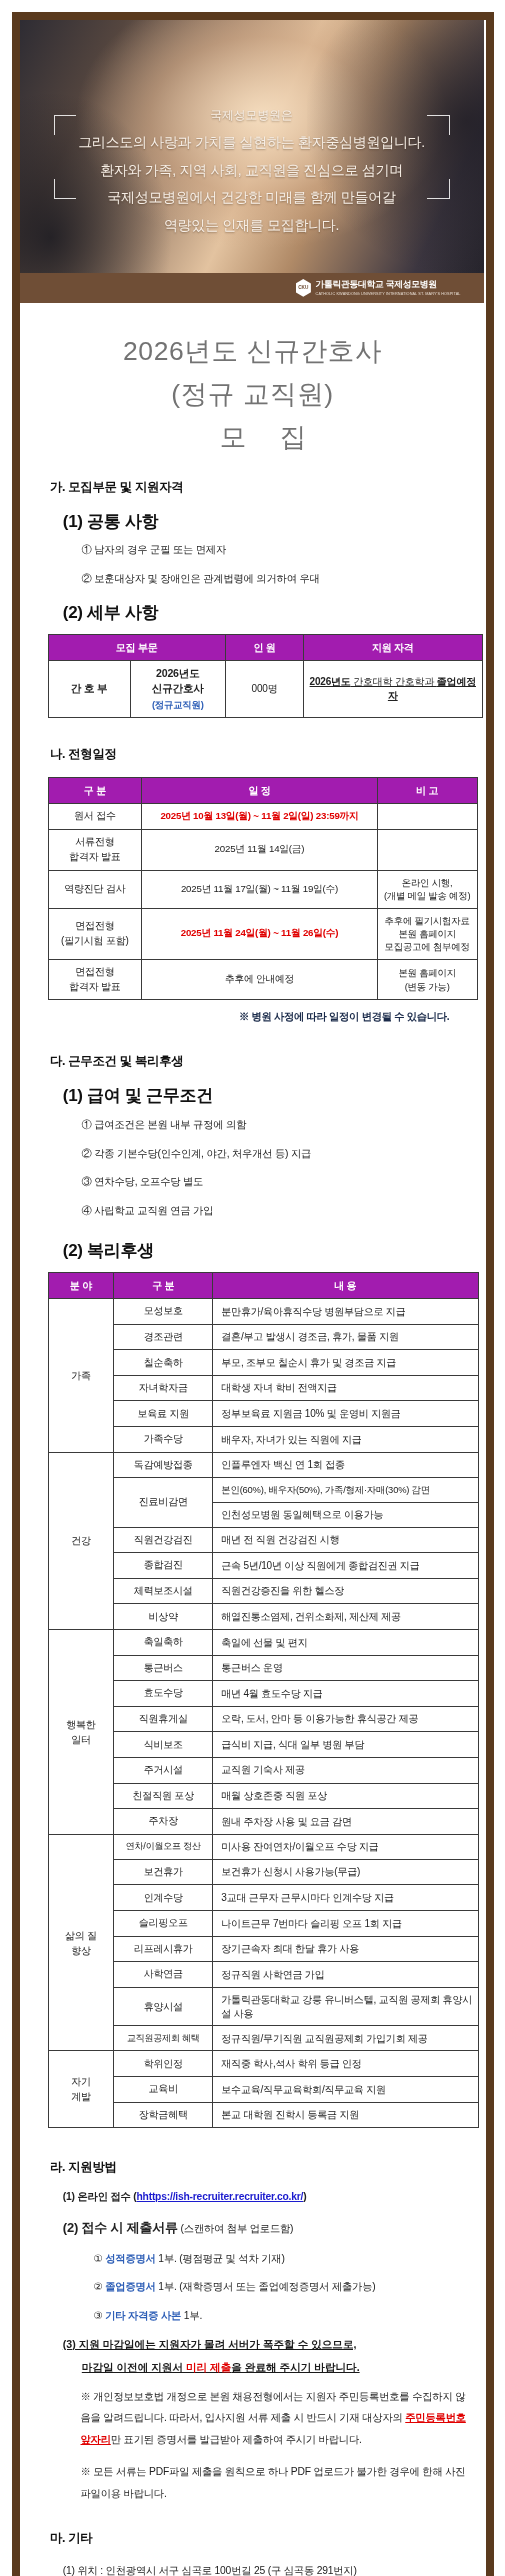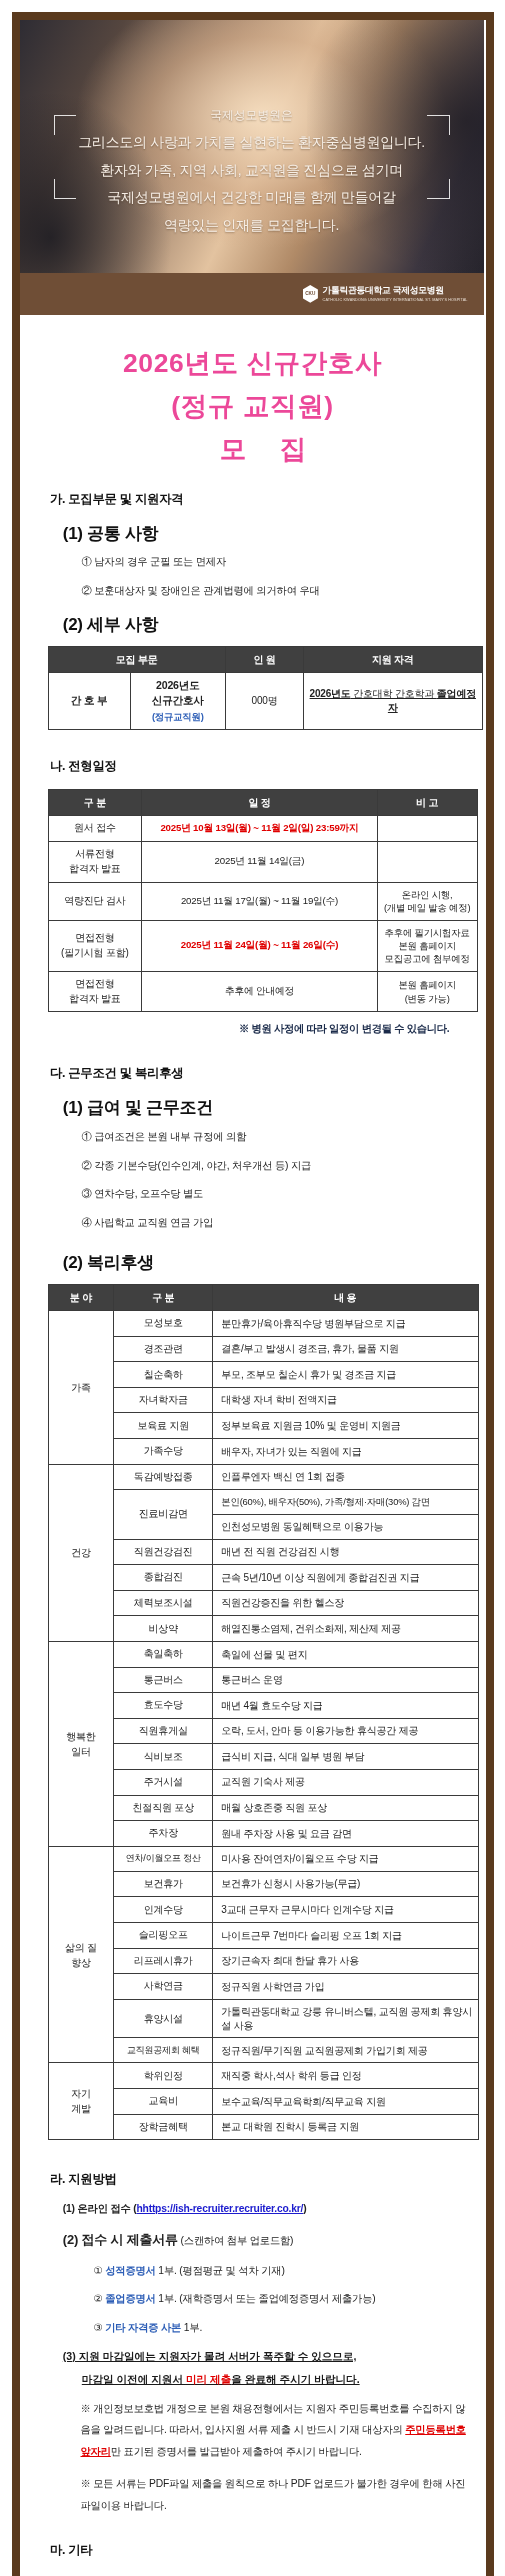--- a/index.html
+++ b/index.html
@@ -21,44 +21,44 @@
   .hero-text { position:absolute; left:0; right:0; top:88px; text-align:center; color:#f7efe7;
     text-shadow:0 0.6px 1.8px rgba(60,40,20,0.45); }
   .hero-line-first { font-size:11.8px; margin-bottom:10.6px; }
   .hero-line { font-size:14px; margin-bottom:9.4px; letter-spacing:-0.3px; }
   .bracket { position:absolute; left:34px; right:34px; top:95px; height:84px; pointer-events:none; }
   .bracket i { position:absolute; width:22.4px; height:20px; border:0 solid rgba(255,255,255,0.85); }
   .bracket .tl { left:0; top:0; border-left-width:1.2px; border-top-width:1.2px; }
   .bracket .tr { right:0; top:0; border-right-width:1.2px; border-top-width:1.2px; }
   .bracket .bl { left:0; bottom:0; border-left-width:1.2px; border-bottom-width:1.2px; }
   .bracket .br { right:0; bottom:0; border-right-width:1.2px; border-bottom-width:1.2px; }
-  .hero-band { width:464px; height:42px; background:#6f4e36; display:flex; align-items:center; justify-content:flex-end; padding-right:16px; }
+  .hero-band { width:464px; height:30px; background:#6f4e36; display:flex; align-items:center; justify-content:flex-end; padding-right:23px; }
   .hero-logo { display:flex; align-items:center; gap:4.7px; }
   .hex-small { width:15.3px; height:17.7px; background:#ffffff;
     clip-path:polygon(50% 0%, 100% 25%, 100% 75%, 50% 100%, 0% 75%, 0% 25%);
     display:flex; align-items:center; justify-content:center;
     color:#6f4e36; font-size:4.7px; font-weight:bold; }
   .hero-logo-text .nm { color:#ffffff; font-size:8.8px; font-weight:bold; letter-spacing:-0.3px; }
   .hero-logo-text .sub { color:#e8ded4; font-size:3.8px; margin-top:1.2px; letter-spacing:0.1px; }
 
   
   .content { padding:23.6px 28px 17.7px 28px; }
 
-  .doc-title { text-align:center; color:#ec4899; font-weight:bold; font-size:26.5px; line-height:1.62; margin:3.5px 0 17.7px 0; letter-spacing:0.6px; }
+  .doc-title { text-align:center; color:#737373; font-weight:normal; font-size:26.5px; line-height:1.62; margin:3.5px 0 17.7px 0; letter-spacing:0.6px; }
   .doc-title .t3 { letter-spacing:13px; padding-left:13px; }
 
   .sec-h { font-size:12.4px; font-weight:bold; color:#111; margin:20px 0 14px 2.4px; letter-spacing:-0.3px; }
   .sub-h { font-size:17px; font-weight:bold; color:#111; margin:11.8px 0 10.6px 15.3px; letter-spacing:-0.3px; }
   .li { font-size:10.3px; color:#222; margin:0 0 14.7px 34px; letter-spacing:-0.2px; }
   .li2 { font-size:10.3px; color:#222; margin:0 0 14.7px 46px; letter-spacing:-0.2px; }
 
   table { border-collapse:collapse; margin:3.5px auto 5.9px auto; }
   th, td { border:0.6px solid #3a3a3a; font-size:10px; letter-spacing:-0.2px; }
   table { border:1.2px solid #222; }
-  th { background:#404040; color:#ffffff; font-weight:bold; padding:5.3px 3.5px; }
+  th { background:#a21caf; color:#ffffff; font-weight:bold; padding:5.3px 3.5px; }
   td { padding:5.3px 4.7px; text-align:center; color:#222; background:#fff; }
   .pre { white-space:pre-line; }
 
   .t1 { width:435px; }
   .t1 .c-dept { width:82px; font-weight:bold; font-size:10.6px; }
   .t1 .c-pos  { width:95px; font-weight:bold; font-size:10.6px; line-height:1.45; }
   .t1 .c-cnt  { width:78px; }
   .t1 .c-qual { width:178px; }
 
   .t2 { width:430px; }

